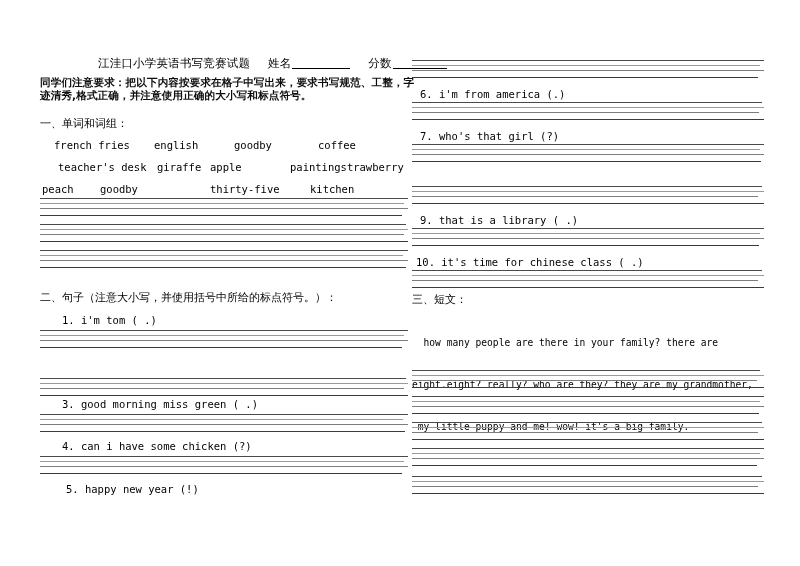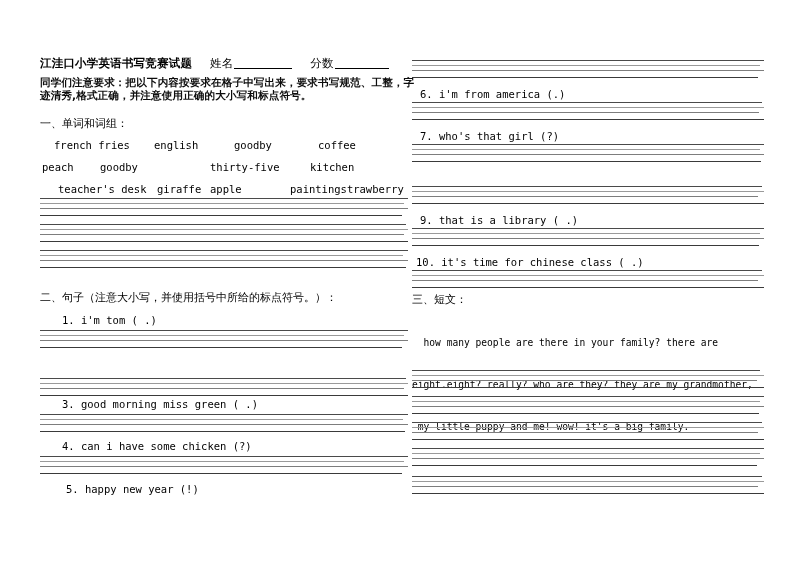--- a/index.html
+++ b/index.html
@@ -19,21 +19,21 @@
   .col-right{left:412px;width:352px;}
 
   
   .title-row{
     position:absolute;left:0;top:56px;width:372px;
     font-family:"DejaVu Sans", sans-serif;
     font-size:11.5px;
     white-space:nowrap;
     letter-spacing:.2px;
   }
-  .title-row .title{font-weight:bold;}
+  .title-row .title{margin-left:58px;}
   .blank-label{margin-left:14px;}
   .blank{
     display:inline-block;width:58px;border-bottom:1.2px solid #000;
     vertical-align:-2px;margin-left:1px;
   }
   .blank.sm{width:54px;}
 
   .notice{
     position:absolute;left:0;top:76px;width:378px;
     font-family:"DejaVu Sans", sans-serif;
@@ -112,30 +112,30 @@
     <div class="sec-head" id="sec1">一、单词和词组：</div>
 
     <div class="words">
       <div class="wrow">
         <span class="w" style="left:14px">french fries</span>
         <span class="w" style="left:114px">english</span>
         <span class="w" style="left:194px">goodby</span>
         <span class="w" style="left:278px">coffee</span>
       </div>
       <div class="wrow">
+        <span class="w" style="left:18px">teacher's desk</span>
+        <span class="w" style="left:117px">giraffe</span>
+        <span class="w" style="left:170px">apple</span>
+        <span class="w" style="left:250px">paintingstrawberry</span>
+      </div>
+      <div class="wrow">
         <span class="w" style="left:2px">peach</span>
         <span class="w" style="left:60px">goodby</span>
         <span class="w" style="left:170px">thirty-five</span>
         <span class="w" style="left:270px">kitchen</span>
-      </div>
-      <div class="wrow">
-        <span class="w" style="left:18px">teacher's desk</span>
-        <span class="w" style="left:117px">giraffe</span>
-        <span class="w" style="left:170px">apple</span>
-        <span class="w" style="left:250px">paintingstrawberry</span>
       </div>
     </div>
 
     <div class="guide" style="top:198px;width:368px;height:84px">
       <div class="ln t" style="top:0px;width:368px"></div>
       <div class="ln u" style="top:5px;width:364px"></div>
       <div class="ln m" style="top:10px;width:368px"></div>
       <div class="ln b" style="top:17px;width:362px"></div>
 
       <div class="ln t" style="top:26px;width:366px"></div>

